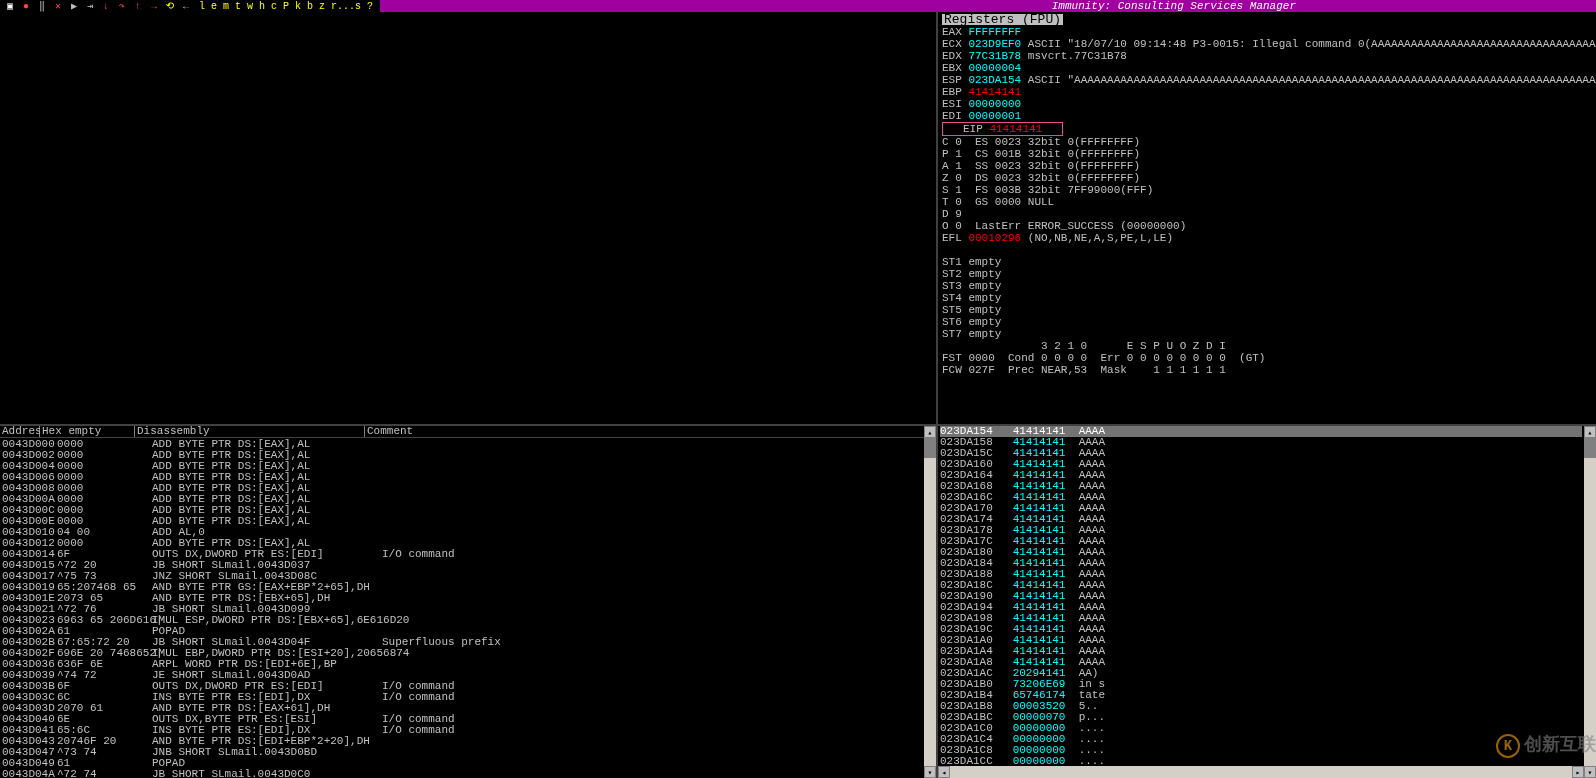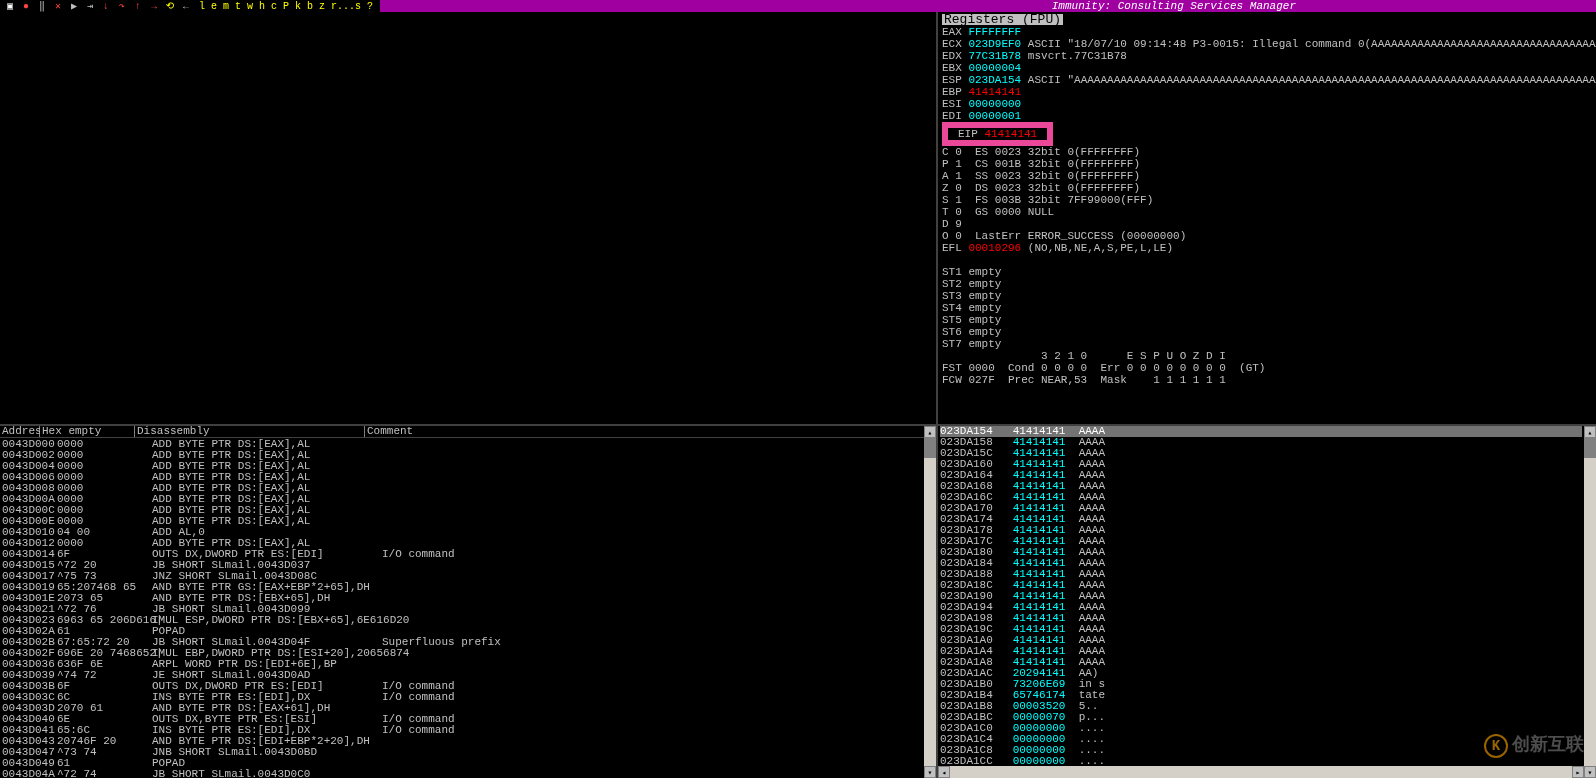--- a/index.html
+++ b/index.html
@@ -17,40 +17,40 @@
 .cpu-pane { height:414px; background:#000; border-bottom:2px solid #404040; }
 .reg-pane { height:414px; background:#000; border-bottom:2px solid #404040; padding:2px 4px; position:relative; }
 .dump-pane { flex:1; background:#000; position:relative; overflow:hidden; }
 .stack-pane { flex:1; background:#000; position:relative; overflow:hidden; padding:0 2px; }
 .reg-title { background:#c0c0c0; color:#000; padding:0 2px; font-size:13px; display:inline-block; }
 .reg-line { white-space:pre; font-size:11px; line-height:12px; }
 .reg-name { color:#c0c0c0; }
 .reg-val { color:#00ffff; }
 .reg-hot { color:#ff0000; }
 .reg-ascii { color:#c0c0c0; }
-.eip-box { border:6px solid #ec4899; padding:0 10px; display:inline-block;text-align:center; }
+.eip-box { border:1px solid #ec4899; padding:0 20px; display:inline-block;text-align:center; }
 .dump-header { display:flex; background:#000; border-bottom:1px solid #404040; }
 .dump-col { border-right:1px solid #808080; padding:0 2px; color:#c0c0c0; background:#000; font-size:11px; }
 .dump-body { font-size:11px; line-height:11px; white-space:pre; color:#c0c0c0; padding:1px 2px; }
 .dump-row { display:flex; }
 .dump-addr { width:55px; color:#c0c0c0; }
 .dump-hex { width:95px; color:#c0c0c0; }
 .dump-dis { width:230px; color:#c0c0c0; }
 .dump-com { color:#c0c0c0; }
 .scrollbar { position:absolute; right:0; top:0; width:12px; height:100%; background:#c0c0c0; }
 .sb-btn { width:12px; height:12px; background:#c0c0c0; border:1px solid #808080; display:flex; align-items:center; justify-content:center; font-size:8px; color:#000; }
 .sb-top { position:absolute; top:0; }
 .sb-bot { position:absolute; bottom:0; }
 .sb-thumb { position:absolute; top:12px; left:0; width:12px; height:20px; background:#808080; }
 .sb-track { position:absolute; top:12px; bottom:12px; left:0; right:0; background:#d4d0c8; }
 .stack-line { white-space:pre; font-size:11px; line-height:11px; }
 .stack-sel { background:#737373; color:#fff; display:inline-block; width:calc(100% - 12px); }
 .hscroll { position:absolute; bottom:0; left:0; right:12px; height:12px; background:#d4d0c8; display:flex; }
 .hsb-btn { width:12px; height:12px; background:#c0c0c0; border:1px solid #808080; font-size:8px; color:#000; text-align:center; }
-.watermark { position:absolute; right:12px; bottom:20px; font-size:18px; font-weight:bold; color:#808080; opacity:0.6;margin-top:20px; }
+.watermark { position:absolute; right:0; bottom:20px; font-size:18px; font-weight:bold; color:#808080; opacity:0.6;margin-top:20px; }
 .watermark .icon { width:24px; height:24px; border:2px solid #ffa500; border-radius:50%; display:inline-flex; align-items:center; justify-content:center; color:#ffa500; font-size:14px; margin-right:4px; }
 </style>
 </head>
 <body>
 
 <div class="titlebar">
   <div class="toolbar">
     <span class="tool-icon white">▣</span>
     <span class="tool-icon red">●</span>
     <span class="tool-icon">‖</span>

